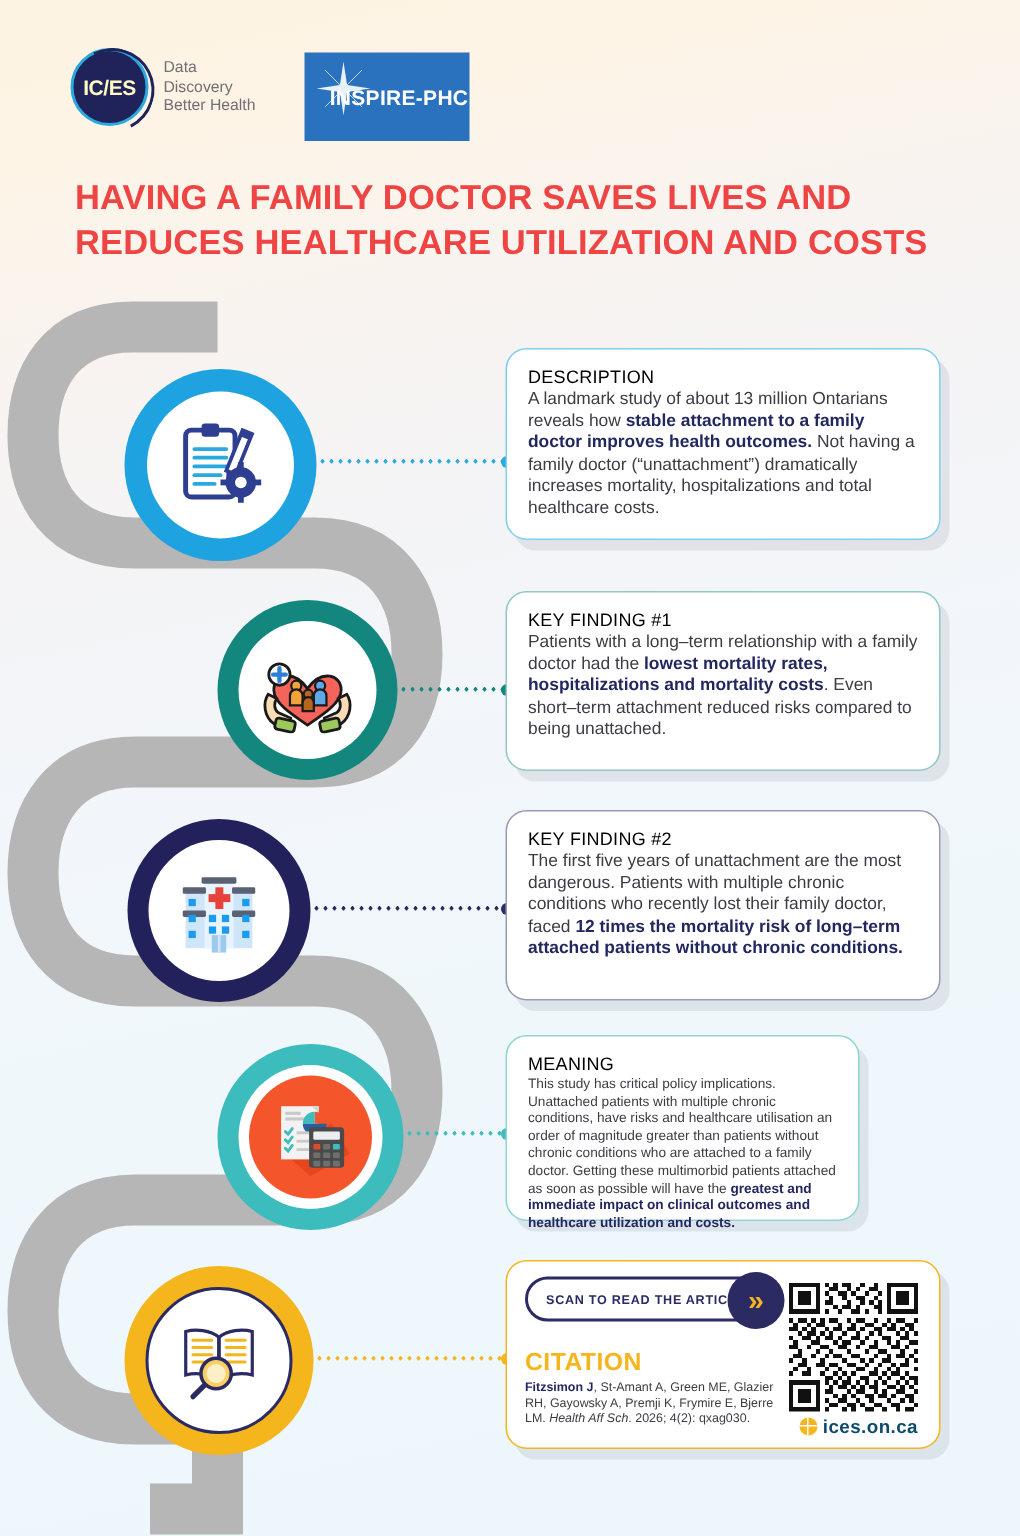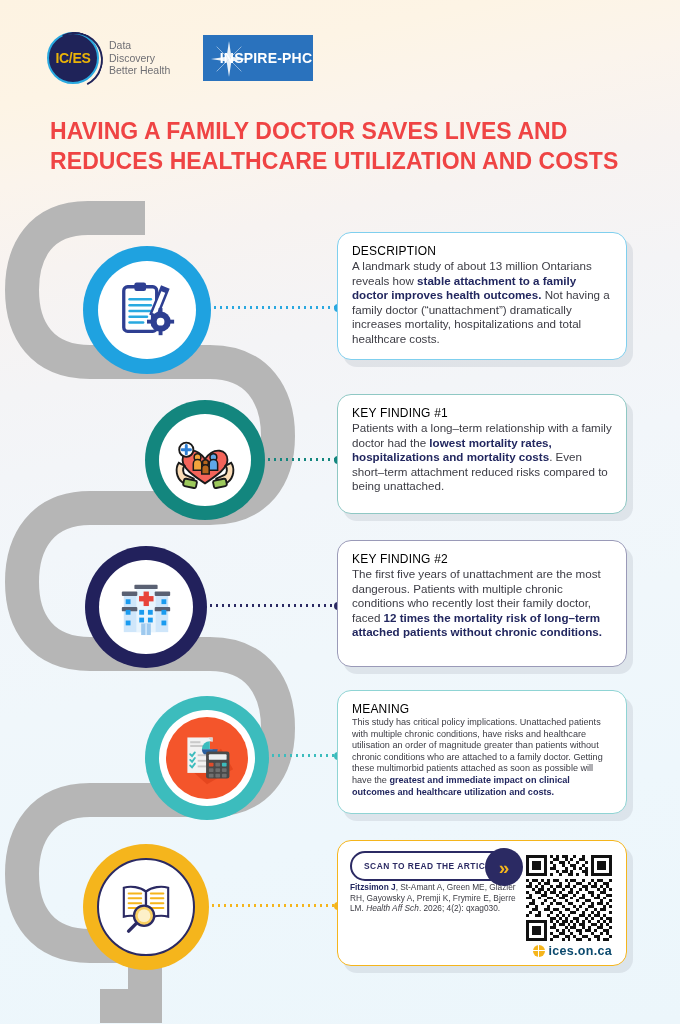--- a/index.html
+++ b/index.html
@@ -28,31 +28,31 @@
     position:relative;
   }
   .ices-mark::after{
     content:""; position:absolute; left:-2.5px; top:-2.5px;
     width:52px; height:52px; border-radius:50%;
     border:2.5px solid transparent;
     border-top-color:#1f2359; border-right-color:#1f2359;
     transform:rotate(18deg);
   }
   .ices-mark span {
-    color:#eab308; font-weight:bold; font-size:14px; letter-spacing:-0.3px;
+    color:#fef9c3; font-weight:bold; font-size:14px; letter-spacing:-0.3px;
     font-family:"Liberation Sans",sans-serif; z-index:2;
   }
   .ices-tag {
     margin-left:10px; color:#6f6f74; font-size:10.5px; line-height:12.5px;
     font-family:"Liberation Sans",sans-serif;
   }
 
   .inspire-logo{
     position:absolute; left:203px; top:35px;
-    width:110px; height:46px; background:#2a72bd;
+    width:110px; height:59px; background:#2a72bd;
     display:flex; align-items:center; justify-content:center;
     overflow:hidden;
   }
   .inspire-star{ position:absolute; left:7px; top:5px; width:38px; height:38px; opacity:.95;}
   .inspire-logo .txt{
     color:#fff; font-weight:bold; font-size:14px; letter-spacing:0.2px;
     font-family:"Liberation Sans",sans-serif; position:relative; left:8px;
   }
 
   
@@ -399,21 +399,21 @@
         </svg>
       </div>
     </div>
   </div>
 
   <div class="dots" style="left:270px; top:78px; width:70px; color:#3cbcbd;">
     <div class="line"></div>
       <div class="knob"></div>
   </div>
 
-  <div class="card" style="left:337px; top:14px; width:290px; height:124px; border:1.6px solid #8fd4d4;">
+  <div class="card" style="left:337px; top:14px; width:236px; height:124px; border:1.6px solid #8fd4d4;">
     <h2>MEANING</h2>
     <p style="font-size:9.1px; line-height:11.6px;">
       <span>This study has critical policy implications. Unattached patients with multiple chronic conditions, have risks and healthcare utilisation an order of magnitude greater than patients without chronic conditions who are attached to a family doctor. Getting these multimorbid patients attached as soon as possible will have the </span><b>greatest and immediate impact on clinical outcomes and healthcare utilization and costs.</b>
     </p>
   </div>
 </div>
 
 <div class="row" style="top:826px; height:160px;">
 
   <div class="circle" style="left:83px; top:18px; width:126px; height:126px; background:#f5b51c;">
@@ -444,20 +444,21 @@
       <div class="knob"></div>
   </div>
 
   <div class="cite-card" style="left:337px; top:14px; width:290px; height:126px;">
 
     <div class="scan-btn">
       <span class="lbl">SCAN TO READ THE ARTICLE</span>
       <span class="circ">»</span>
     </div>
 
+    <div class="cite-title">CITATION</div>
 
     <div class="cite-body">
       <b>Fitzsimon J</b><span>, St-Amant A, Green ME, Glazier RH, Gayowsky A, Premji K, Frymire E, Bjerre LM. </span><i>Health Aff Sch</i><span>. 2026; 4(2): qxag030.</span>
     </div>
 
     <svg class="qr" viewBox="0 0 29 29" shape-rendering="crispEdges">
       <rect width="29" height="29" fill="#fff"></rect>
       <g fill="#111">
         <path d="M0 0h7v7H0z"></path>
           <path d="M22 0h7v7h-7z"></path>

